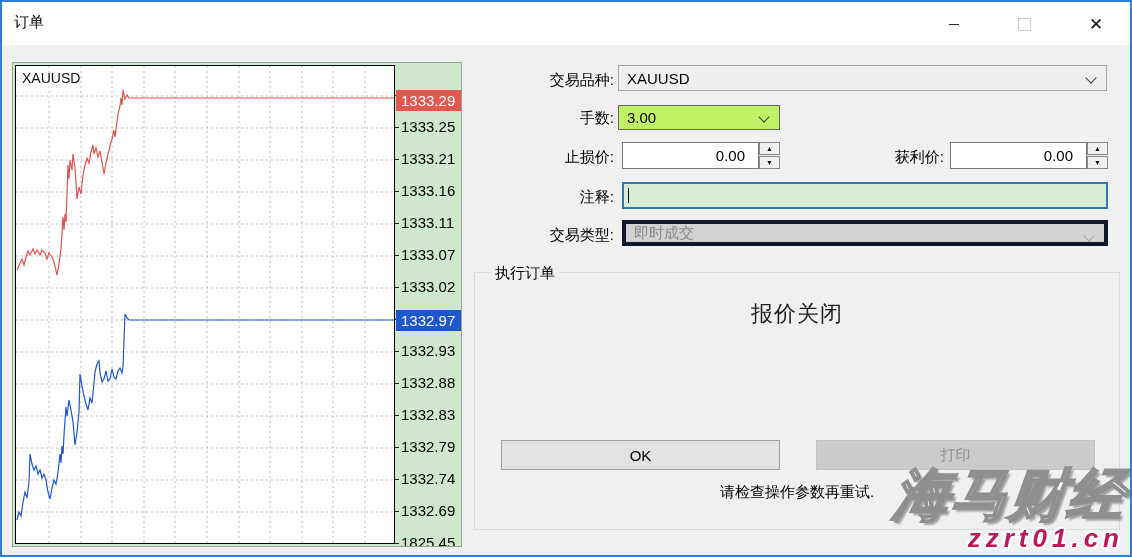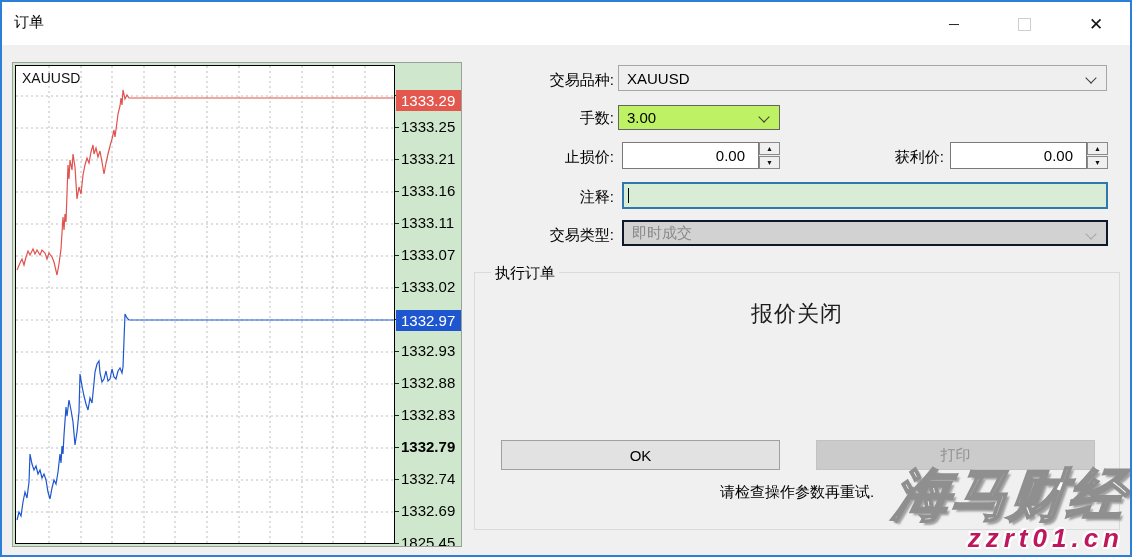--- a/index.html
+++ b/index.html
@@ -34,21 +34,21 @@
   .spinbox{position:absolute;height:27px;}
   .spin-input{position:absolute;left:0;top:0;height:27px;background:#fff;border:1px solid #7a7a7a;
     font-size:15px;color:#000;text-align:right;padding-right:13px;line-height:25px;}
   .spin-btns{position:absolute;top:0;width:21px;height:27px;}
   .spin-up,.spin-dn{position:absolute;left:0;width:21px;height:13px;background:#f0f0f0;border:1px solid #8a8a8a;
     font-size:7px;color:#111;display:flex;align-items:center;justify-content:center;}
   .spin-up{top:0;} .spin-dn{top:14px;}
   .comment-input{position:absolute;left:620px;top:180px;width:486px;height:27px;
     background:#d9ecd6;border:2px solid #2e78ad;}
   .caret{position:absolute;left:4px;top:4px;width:1px;height:15px;background:#000;}
-  .combo-disabled{background:#d2d2d2;border:2px solid #0f172a;color:#8a8a8a;}
+  .combo-disabled{background:#d2d2d2;border:4px solid #0f172a;color:#8a8a8a;}
   .combo-disabled .chev{border-color:#a8a8a8;}
   
   .groupbox{position:absolute;left:472px;top:270px;width:646px;height:258px;border:1px solid #dadada;}
   .group-title{position:absolute;left:16px;top:-9px;background:#f0f0f0;padding:0 4px;font-size:15px;color:#000;}
   .status-msg{position:absolute;left:0;top:26px;width:100%;text-align:center;font-size:22px;color:#1d1d1d;letter-spacing:1px;}
   .dlg-btn{position:absolute;top:167px;width:279px;height:30px;background:#e2e2e2;border:1px solid #a0a0a0;
     font-size:15px;color:#000;display:flex;align-items:center;justify-content:center;}
   .btn-ok{left:26px;}
   .btn-print{left:341px;background:#cbcbcb;border:1px solid #c2c2c2;color:#919191;}
   .hint{position:absolute;left:0;top:210px;width:100%;text-align:center;font-size:15px;color:#000;}
@@ -128,21 +128,21 @@
         <div class="price-label" style="top: 215px;">1333.02</div>
         <div class="tick" style="top: 256px;"></div>
         <div class="price-label" style="top: 247px;">1332.97</div>
         <div class="tick" style="top: 288px;"></div>
         <div class="price-label" style="top: 279px;">1332.93</div>
         <div class="tick" style="top: 320px;"></div>
         <div class="price-label" style="top: 311px;">1332.88</div>
         <div class="tick" style="top: 352px;"></div>
         <div class="price-label" style="top: 343px;">1332.83</div>
         <div class="tick" style="top: 384px;"></div>
-        <div class="price-label" style="top: 375px; font-weight: bold;">1332.79</div>
+        <div class="price-label" style="top: 375px;">1332.79</div>
         <div class="tick" style="top: 416px;"></div>
         <div class="price-label" style="top: 407px;">1332.74</div>
         <div class="tick" style="top: 448px;"></div>
         <div class="price-label" style="top: 439px;">1332.69</div>
         <div class="tick" style="top: 480px;"></div>
         <div class="price-label" style="top: 471px;">1825.45</div>
       </div>
 
   <div class="price-tag tag-ask">1333.29</div>
       <div class="price-tag tag-bid">1332.97</div>

